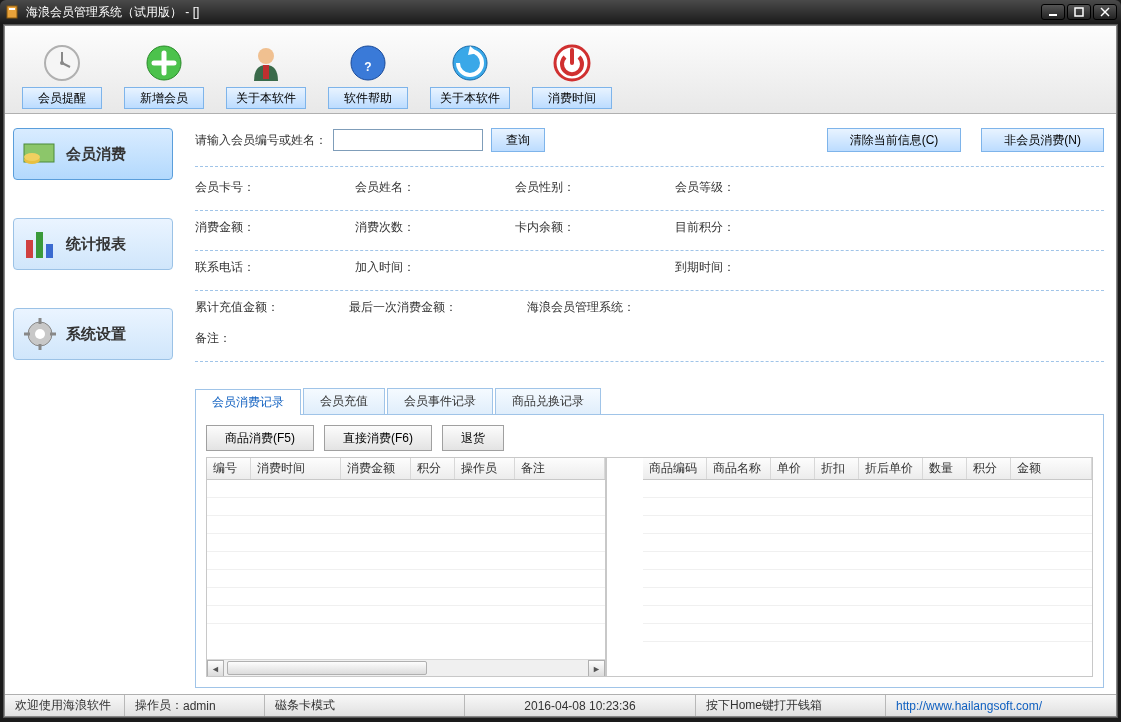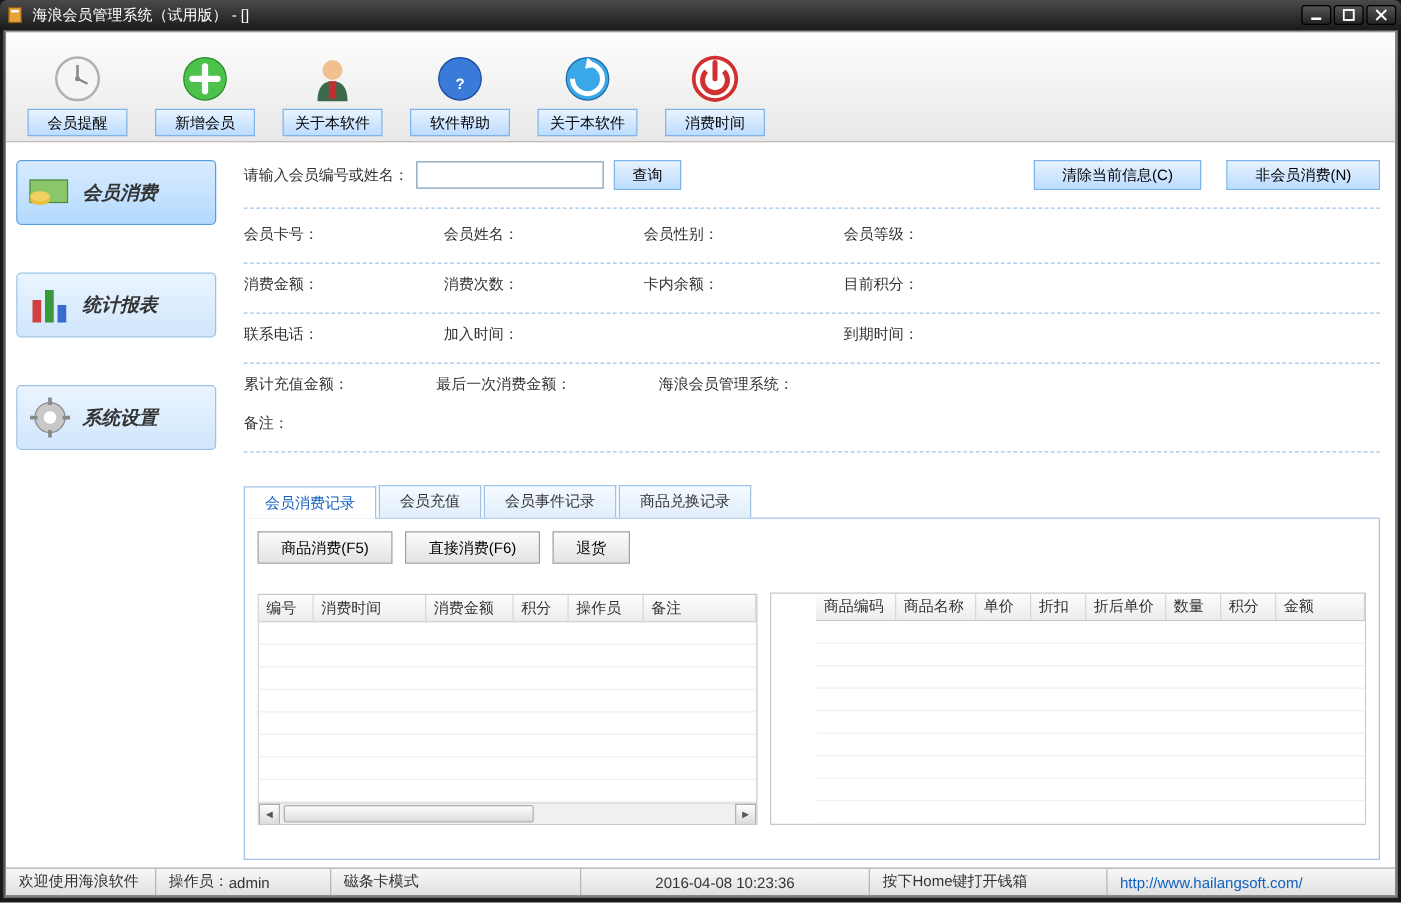--- a/index.html
+++ b/index.html
@@ -22,21 +22,21 @@
 .tool-item { width: 90px; display: flex; flex-direction: column; align-items: center; margin-right: 12px; }
 .tool-icon { width: 40px; height: 40px; margin-bottom: 4px; }
 .tool-label { width: 80px; height: 22px; border: 1px solid #7eb4ea; background: linear-gradient(to bottom,#e8f3ff,#bcdcff); display: flex; align-items: center; justify-content: center; color: #000; cursor: pointer; }
 .toolbar-spacer { flex: 1; }
 .toolbar-right { display: flex; gap: 6px; align-items: flex-end; padding-bottom: 2px; }
 .small-btn { height: 22px; padding: 0 10px; background: linear-gradient(to bottom,#fcfcfc,#e3e3e3); border: 1px solid #a0a0a0; border-radius: 3px; display: flex; align-items: center; cursor: pointer; }
 
 
 .content { flex: 1; display: flex; background: #fff; overflow: hidden; }
 .sidebar { width: 176px; background: #fff; padding: 14px 8px; }
-.side-item { width: 160px; height: 52px; margin-bottom: 38px; border: 1px solid #9bc2e6; border-radius: 4px; background: linear-gradient(to bottom,#eaf4ff,#d0e6fb); display: flex; align-items: center; padding-left: 8px; cursor: pointer; font-style: italic; }
+.side-item { width: 160px; height: 52px; margin-bottom: 38px; border: 1px solid #9bc2e6; border-radius: 4px; background: linear-gradient(to bottom,#eaf4ff,#d0e6fb); display: flex; align-items: center; padding-left: 8px; cursor: pointer; }
 .side-item.active { background: linear-gradient(to bottom,#d9ecff,#b3d9fd); border-color: #5a9edb; }
 .side-icon { width: 36px; height: 36px; margin-right: 8px; flex-shrink: 0; }
 .side-label { font-size: 15px; font-weight: bold; color: #333; }
 
 .main { flex: 1; padding: 14px 12px 6px 14px; display: flex; flex-direction: column; overflow: hidden; }
 .search-row { display: flex; align-items: center; margin-bottom: 10px; }
 .search-label { color: #333; margin-right: 6px; }
 .search-input { width: 150px; height: 22px; border: 1px solid #7f9db9; padding: 0 4px; }
 .btn { height: 24px; padding: 0 14px; background: linear-gradient(to bottom,#e8f3ff,#bcdcff); border: 1px solid #7eb4ea; cursor: pointer; display: inline-flex; align-items: center; justify-content: center; margin-left: 8px; }
 .btn.wide { padding: 0 22px; }
@@ -51,21 +51,21 @@
 
 
 .tab-strip { display: flex; border-bottom: 1px solid #a0c4e8; margin-top: 14px; }
 .tab { height: 26px; padding: 0 16px; border: 1px solid #a0c4e8; border-bottom: none; margin-right: 2px; background: linear-gradient(to bottom,#f5faff,#e0eefb); display: flex; align-items: center; cursor: pointer; color: #333; }
 .tab.active { background: #fff; color: #1060c0; position: relative; top: 1px; }
 .tab-body { border: 1px solid #a0c4e8; border-top: none; flex: 1; padding: 10px; display: flex; flex-direction: column; overflow: hidden; }
 .action-row { display: flex; gap: 10px; margin-bottom: 6px; }
 .action-btn { height: 26px; padding: 0 18px; background: linear-gradient(to bottom,#fcfcfc,#e3e3e3); border: 1px solid #a0a0a0; cursor: pointer; display: flex; align-items: center; }
 
 
-.tables { flex: 1; display: flex; gap: 10px; overflow: hidden; align-items: center; }
+.tables { flex: 1; display: flex; overflow: hidden; }
 .table-wrap { border: 1px solid #c8c8c8; display: flex; flex-direction: column; overflow: hidden; position: relative; }
 .table-wrap.left { width: 400px; }
 .table-wrap.right { flex: 1; padding-left: 36px; }
 .thead { display: flex; background: linear-gradient(to bottom,#fdfdfd,#ececec); border-bottom: 1px solid #c8c8c8; height: 22px; }
 .th { border-right: 1px solid #d8d8d8; padding: 0 6px; display: flex; align-items: center; color: #333; font-size: 12px; overflow: hidden; white-space: nowrap; }
 .tbody { flex: 1; background: #fff; overflow: hidden; }
 .trow { height: 18px; border-bottom: 1px solid #f0f0f0; }
 .hscroll { height: 17px; background: #f0f0f0; border-top: 1px solid #d8d8d8; position: relative; }
 .hscroll-thumb { position: absolute; left: 20px; top: 1px; width: 200px; height: 14px; background: linear-gradient(to bottom,#fdfdfd,#dcdcdc); border: 1px solid #b0b0b0; border-radius: 2px; }
 .hscroll-arrow { position: absolute; top: 0; width: 17px; height: 17px; background: linear-gradient(to bottom,#fdfdfd,#dcdcdc); border: 1px solid #b0b0b0; display: flex; align-items: center; justify-content: center; font-size: 9px; color: #555; }

